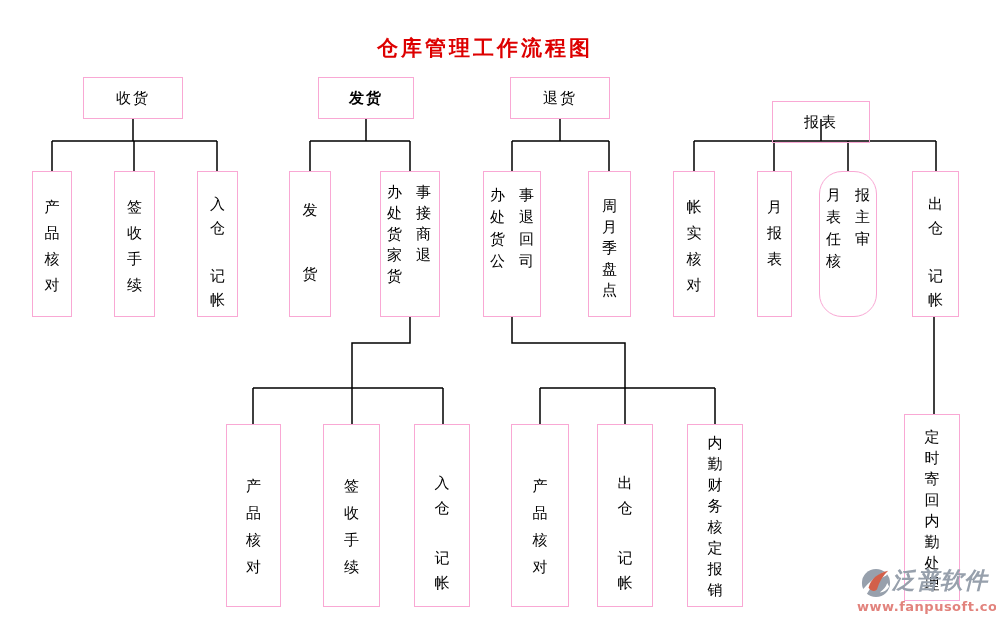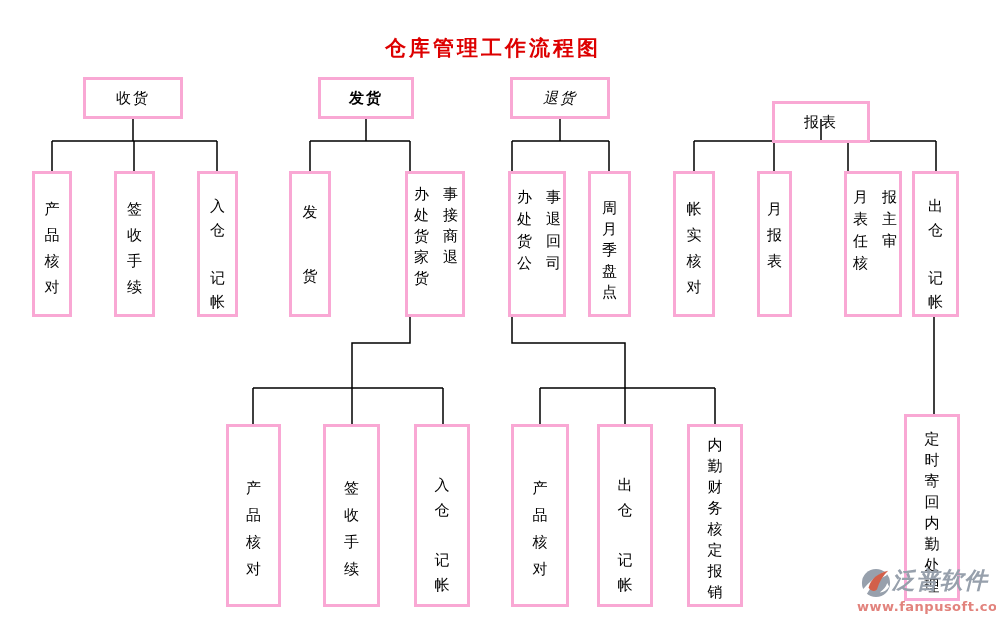--- a/index.html
+++ b/index.html
@@ -1,61 +1,61 @@
 <!DOCTYPE html>
 <html><head>
 <meta charset="utf-8">
 <style>
   html,body{margin:0;padding:0;background:#fff;}
   #stage{position:relative;width:996px;height:617px;background:#fff;overflow:hidden;
          font-family:"DejaVu Sans",sans-serif;color:#000;}
   #diagram-title{position:absolute;left:0;top:34px;width:970px;text-align:center;
                  font-size:21px;font-weight:bold;letter-spacing:3px;}
   svg.lines{position:absolute;left:0;top:0;z-index:1;}
-  .box{position:absolute;box-sizing:border-box;border:3px solid #f9a8d4;background:transparent;
+  .box{position:absolute;box-sizing:border-box;border:1px solid #f9a8d4;background:transparent;
        font-size:15px;line-height:26px;white-space:pre;overflow:hidden;z-index:2;}
   .hbox{display:flex;align-items:center;justify-content:center;letter-spacing:2px;}
   .vc{text-align:center;}
   .v3,.v4{padding-top:22px;line-height:26px;}
   .v5{padding-top:24px;line-height:21px;}
   .vgap{padding-top:20px;line-height:24px;}
   .vfa{padding-top:22px;line-height:32px;}
-  .c2{text-align:left;letter-spacing:14px;padding-left:6px;margin-left:25px;}
+  .c2{text-align:left;letter-spacing:14px;padding-left:6px;}
   .c2-5{line-height:21px;padding-top:10px;}
   .c2-4{line-height:22px;padding-top:12px;}
   .l3v4{padding-top:48px;line-height:27px;}
   .l3gap{padding-top:46px;line-height:25px;}
   .v8{padding-top:8px;line-height:21px;}
   .v8d{padding-top:12px;line-height:21px;}
   #watermark{position:absolute;left:855px;top:565px;width:141px;height:52px;z-index:5;}
   #wm-logo{position:absolute;left:6px;top:3px;}
   #wm-brand{position:absolute;left:37px;top:0px;font-size:23px;font-weight:bold;
             font-style:italic;letter-spacing:1px;}
   #wm-url{position:absolute;left:2px;top:34px;font-size:13px;font-weight:bold;letter-spacing:0.5px;}
 </style>
 </head>
 <body>
 
 <div id="stage">
 
-  <div id="diagram-title" style="color: rgb(221, 0, 0); margin-left: 8px;">仓库管理工作流程图</div>
+  <div id="diagram-title" style="color: rgb(221, 0, 0);">仓库管理工作流程图</div>
 
   <svg class="lines" width="996" height="617">
     <path d="M133 119 V141 M52 141 H217 M52 141 V171 M134 141 V171 M217 141 V171
              M366 119 V141 M310 141 H410 M310 141 V171 M410 141 V171
              M560 119 V141 M512 141 H609 M512 141 V171 M609 141 V171
              M821 119 V141 M694 141 H936 M694 141 V171 M774 141 V171 M848 141 V171 M936 141 V171
              M410 317 V343 H352 V388 M253 388 H443 M253 388 V424 M352 388 V424 M443 388 V424
              M512 317 V343 H625 V388 M540 388 H715 M540 388 V424 M625 388 V424 M715 388 V424
              M934 317 V414" fill="none" stroke="#000" stroke-width="1.5"></path>
   </svg>
 
   <div class="box hbox" style="left:83px;top:77px;width:100px;height:42px;">收货</div>
   <div class="box hbox" style="left:318px;top:77px;width:96px;height:42px;font-weight:bold;">发货</div>
-  <div class="box hbox" style="left:510px;top:77px;width:100px;height:42px;font-style:italic;">退货</div>
+  <div class="box hbox" style="left:510px;top:77px;width:100px;height:42px;">退货</div>
   <div class="box hbox" style="left:772px;top:77px;width:98px;height:42px;margin-top:24px;">报表</div>
 
   <div class="box vc v4" style="left:32px;top:171px;width:40px;height:146px;">产
 品
 核
 对</div>
   <div class="box vc v4" style="left:114px;top:171px;width:41px;height:146px;">签
 收
 手
 续</div>
@@ -84,21 +84,21 @@
 盘
 点</div>
 
   <div class="box vc v4" style="left:673px;top:171px;width:42px;height:146px;">帐
 实
 核
 对</div>
   <div class="box vc v3" style="left:757px;top:171px;width:35px;height:146px;">月
 报
 表</div>
-  <div class="box c2 c2-4" style="left:819px;top:171px;width:58px;height:146px;">月报
+  <div class="box c2 c2-4" style="left:819px;top:171px;width:58px;height:146px;border-radius:23px;">月报
 表主
 任审
 核</div>
   <div class="box vc vgap" style="left:912px;top:171px;width:47px;height:146px;">出
 仓
 
 记
 帐</div>
 
   <div class="box vc l3v4" style="left:226px;top:424px;width:55px;height:183px;">产

